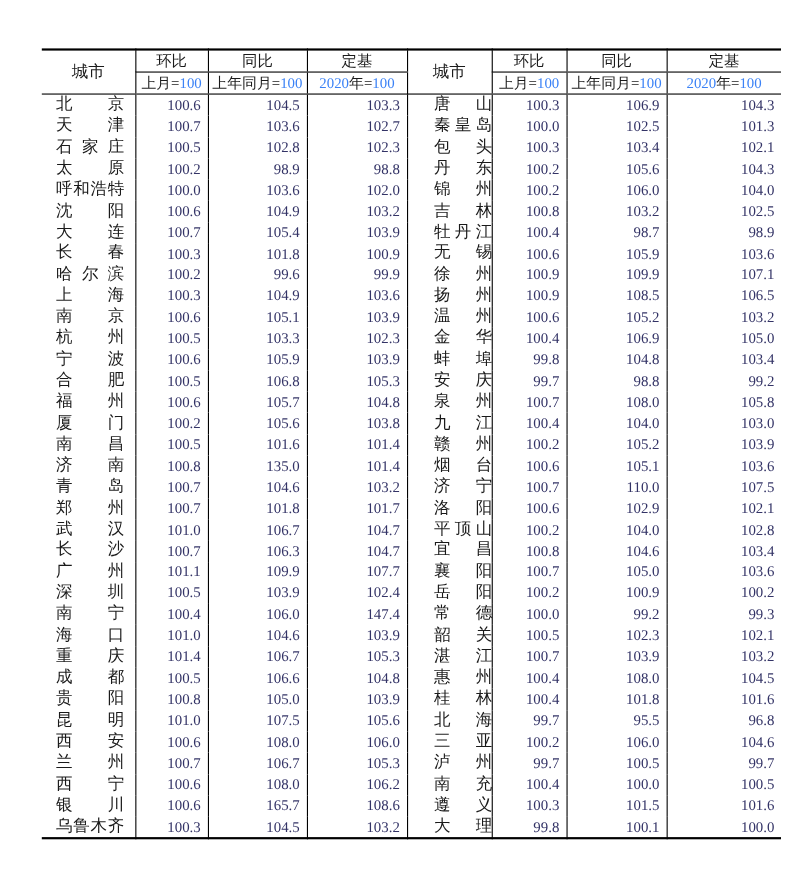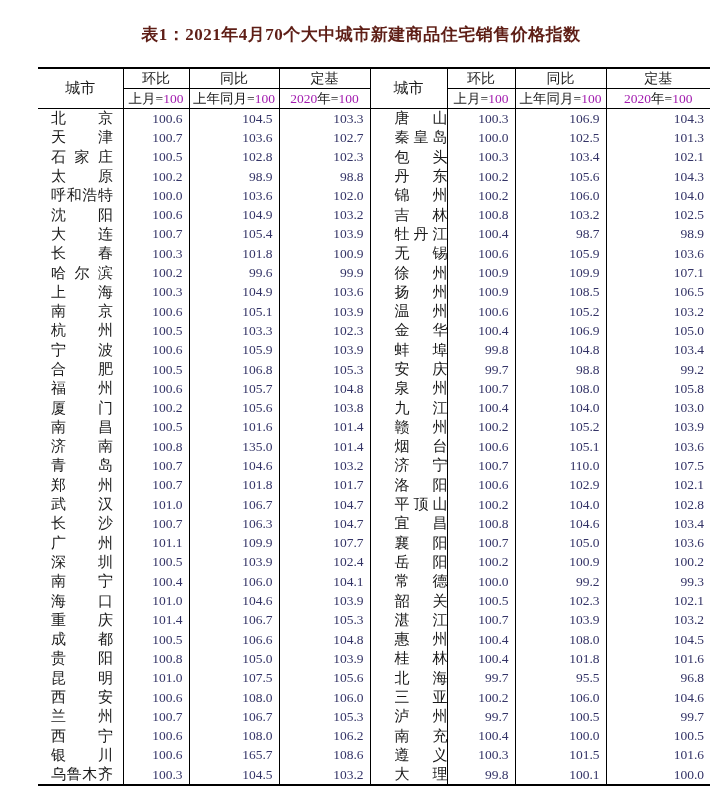--- a/index.html
+++ b/index.html
@@ -35,21 +35,21 @@
   col.c-yoy-r{width:91px;}
   col.c-fix-r{width:104px;}
   th{font-weight:normal;text-align:center;padding:0;}
   th,td{vertical-align:middle;}
   
   th.vline,td.vline{border-left:1px solid #000;}
   tr.hrow1 th{height:19px;}
   tr.hrow2 th{height:19px;border-bottom:1.5px solid #000;}
   tr.hrow1 th.subline{border-bottom:1px solid #000;}
   th.cityhead{border-bottom:1.5px solid #000;font-size:15px;}
-  .num-part{color:#a21caf;}
+  .num-part{color:#3b82f6;}
   td{height:19.3px;padding:0;}
   td.num{
     text-align:right;
     padding-right:6px;
     color:#333366;
     font-size:13.5px;
   }
   td.city{font-size:15px;}
   .cityname{
     display:inline-block;
@@ -60,21 +60,20 @@
     line-height:19px;
   }
   .cityname-l{width:62px;margin-left:13px;}
   .cityname-r{width:53px;margin-left:24px;}
   .hsub{font-size:13.5px;}
 </style>
 </head>
 <body>
 
 <div class="page">
-  <div class="title">表1：2021年4月70个大中城市新建商品住宅销售价格指数</div>
 
   <table class="idx">
     <colgroup>
       <col class="c-city-l">
         <col class="c-mom-l">
         <col class="c-yoy-l">
         <col class="c-fix-l">
       <col class="c-city-r">
         <col class="c-mom-r">
         <col class="c-yoy-r">
@@ -338,21 +337,21 @@
     <td class="num vline">102.4</td>
     <td class="city vline"><span class="cityname cityname-r">岳阳</span></td>
     <td class="num vline">100.2</td>
     <td class="num vline">100.9</td>
     <td class="num vline">100.2</td>
   </tr>
         <tr class="data-row">
     <td class="city"><span class="cityname cityname-l">南宁</span></td>
     <td class="num vline">100.4</td>
     <td class="num vline">106.0</td>
-    <td class="num vline">104.1</td>
+    <td class="num vline">147.4</td>
     <td class="city vline"><span class="cityname cityname-r">常德</span></td>
     <td class="num vline">100.0</td>
     <td class="num vline">99.2</td>
     <td class="num vline">99.3</td>
   </tr>
         <tr class="data-row">
     <td class="city"><span class="cityname cityname-l">海口</span></td>
     <td class="num vline">101.0</td>
     <td class="num vline">104.6</td>
     <td class="num vline">103.9</td>

